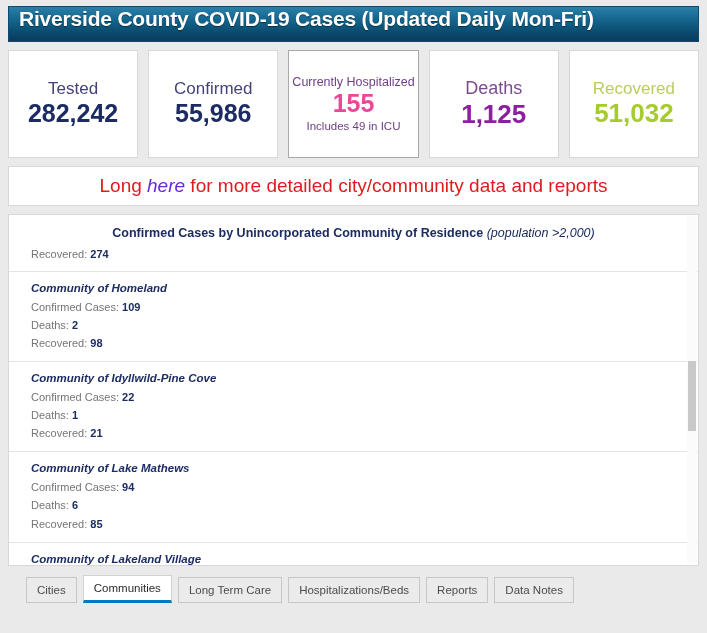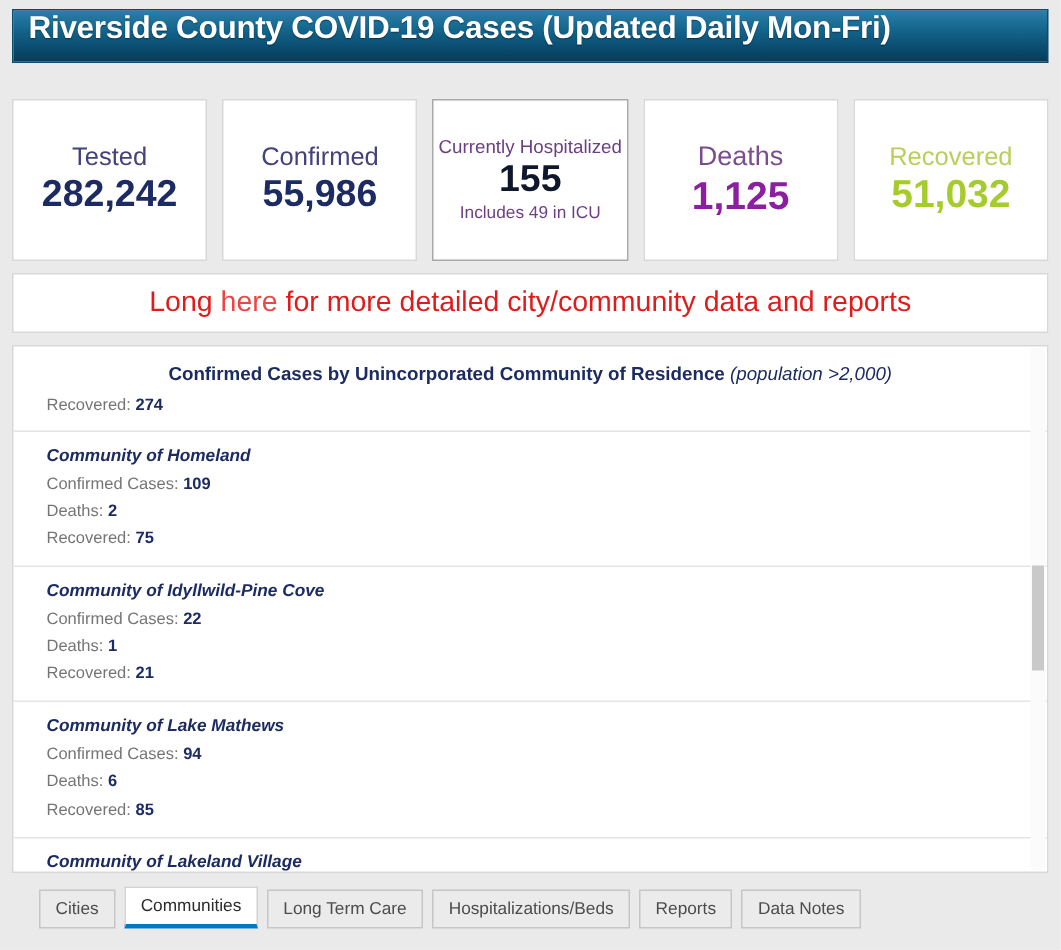--- a/index.html
+++ b/index.html
@@ -32,21 +32,21 @@
     color: #ffffff;
     font-size: 21px;
     font-weight: bold;
     letter-spacing: -0.2px;
     white-space: nowrap;
     text-shadow: 0 1px 1px rgba(0,0,0,0.45);
   }
 
   
   .cards-row {
-    margin-top: 24px;
+    margin-top: 8px;
     display: flex;
     gap: 10px;
     height: 108px;
   }
   .card {
     flex: 1 1 0;
     background: #ffffff;
     border: 1px solid #d8d8d8;
     display: flex;
     flex-direction: column;
@@ -69,21 +69,21 @@
     white-space: nowrap;
   }
   .card-note {
     font-size: 11.5px;
     color: #6d3e84;
     line-height: 1.2;
     margin-top: 1px;
     white-space: nowrap;
   }
   .card.hosp .card-label { font-size: 12.5px; color: #6d3e84; }
-  .card.hosp .card-value { font-size: 25px; color: #0f172a; font-weight: bold; }
+  .card.hosp .card-value { font-size: 25px; color: #ec4899; font-weight: bold; }
   .card.deaths .card-label { color: #7a4e8e; font-size: 18px; }
   .card.deaths .card-value { color: #8c1ea0; font-size: 26px; }
   .card.recovered .card-label { color: #b8cf5a; font-size: 17px; }
   .card.recovered .card-value { color: #a5cc2c; font-size: 26px; }
 
   
   .banner {
     margin-top: 8px;
     height: 40px;
     background: #ffffff;
@@ -91,23 +91,24 @@
     display: flex;
     align-items: center;
     justify-content: center;
   }
   .banner-text {
     font-size: 19px;
     color: #e01b1b;
     white-space: nowrap;
   }
   .banner-link {
-    color: #ef4444;
+    color: #6d28d9;
     text-decoration: none;
     cursor: pointer;
+    font-style: italic;
   }
 
   
   .panel {
     margin-top: 8px;
     height: 352px;
     background: #ffffff;
     border: 1px solid #d8d8d8;
     position: relative;
     overflow: hidden;
@@ -260,21 +261,21 @@
         <div class="item-row">
           <span>Confirmed Cases:</span>
           <span class="val">109</span>
         </div>
         <div class="item-row">
           <span>Deaths:</span>
           <span class="val">2</span>
         </div>
         <div class="item-row">
           <span>Recovered:</span>
-          <span class="val">75</span>
+          <span class="val">98</span>
         </div>
       </div>
 
       <div class="list-item">
         <div class="item-name">Community of Idyllwild-Pine Cove</div>
         <div class="item-row">
           <span>Confirmed Cases:</span>
           <span class="val">22</span>
         </div>
         <div class="item-row">

